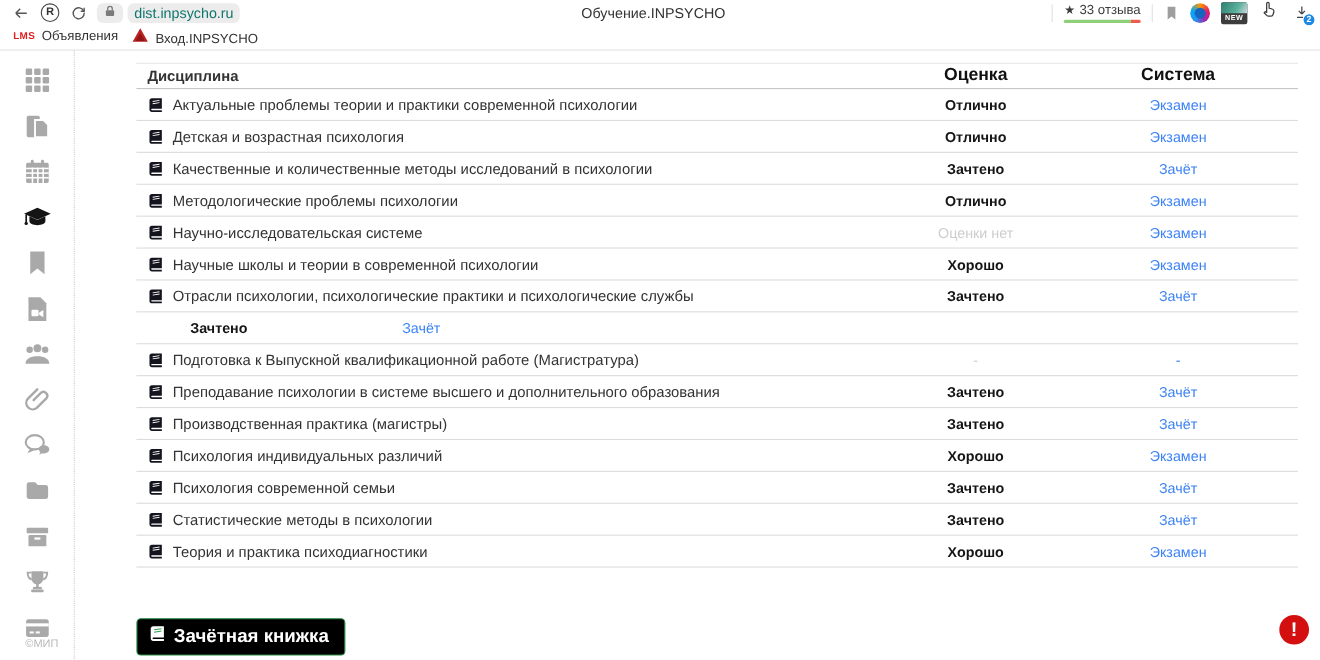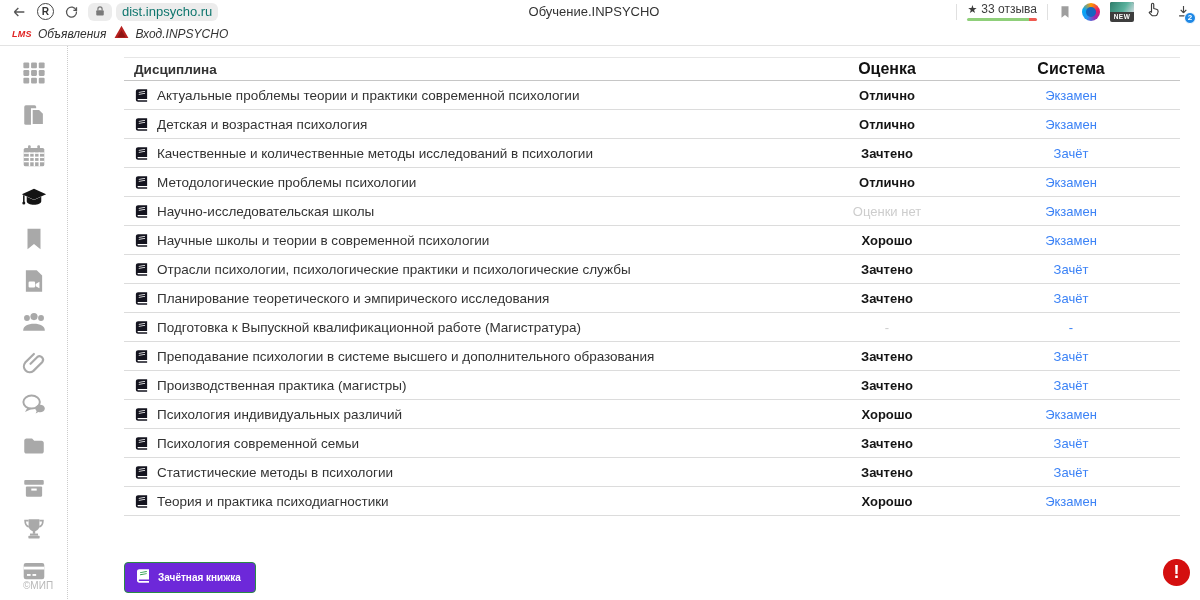--- a/index.html
+++ b/index.html
@@ -36,22 +36,22 @@
     display:flex; flex-direction:column; }
   .new-ic .pic { height:10px; background:linear-gradient(120deg,#2e7d6b,#58b09c 60%,#cfd8dc); }
   .new-ic .lbl { flex:1; color:#fff; font-size:6.5px; font-weight:bold; text-align:center;
     letter-spacing:.5px; line-height:9px; }
   .dl-wrap { position:relative; width:22px; height:22px; display:flex; align-items:center;
     justify-content:center; }
   .dl-badge { position:absolute; right:-2px; bottom:-1px; width:12px; height:12px;
     background:#1e88e5; color:#fff; border-radius:50%; font-size:8px; font-weight:bold;
     display:flex; align-items:center; justify-content:center; border:1px solid #fff; }
 
-  .bookmarks-bar { height:23px; display:flex; align-items:center; gap:0; padding:0 8px;
-    border-bottom:1px solid #e3e3e3; background:#fff;font-style:italic; }
+  .bookmarks-bar { height:23px; display:flex; align-items:flex-start; gap:5px; padding:0 8px;
+    border-bottom:1px solid #e3e3e3; background:#fff; }
   .lms-logo { color:#e02020; font-weight:bold; font-size:9px; letter-spacing:.3px; }
   .bm-label { font-size:12px; color:#333; }
   .bm-item { display:flex; align-items:center; gap:6px; padding:2px 4px; border-radius:3px; }
 
   
   .content { height:553px; display:flex; position:relative; }
   .sidebar { width:68px; flex:0 0 68px; border-right:1px dotted #ccc; display:flex;
     flex-direction:column; align-items:center; padding-top:14px; position:relative; }
   .side-ic { width:27px; height:27px; color:#a9a9a9; margin-bottom:15px; display:flex;
     align-items:center; justify-content:center; cursor:pointer; }
@@ -69,22 +69,22 @@
     font-size:13.5px; color:#333; }
   .t-head .col-disc { padding-left:10px; }
   .col-grade { width:150px; text-align:center; font-size:13px; font-weight:bold; color:#151515; }
   .col-system { width:218px; text-align:center; font-size:13px; color:#3b82f6; }
   .t-head .col-grade, .t-head .col-system { font-size:16px; font-weight:bold; color:#111; }
   .col-grade.muted { color:#cdcdcd; font-weight:normal; }
   .book-ic { display:flex; color:#14141f; }
   .book-ic svg { width:15px; height:15px; }
 
   .gradebook-btn { margin-top:46px; margin-left:0; display:inline-flex; align-items:center;
-    gap:7px; background:#6d28d9; border:1px solid #288c44; color:#fff; font-weight:bold;
-    font-size:10px; padding:5px 14px 6px 10px; border-radius:4px; cursor:pointer;
+    gap:7px; background:#000000; border:1px solid #288c44; color:#fff; font-weight:bold;
+    font-size:17px; padding:5px 14px 6px 10px; border-radius:4px; cursor:pointer;
     font-family:"Liberation Sans", sans-serif; }
   .gradebook-btn svg { width:16px; height:16px; }
 
   .alert-badge { position:absolute; right:10px; bottom:13px; width:27px; height:27px;
     border-radius:50%; background:#d40f0f; color:#fff; display:flex; align-items:center;
     justify-content:center; font-weight:bold; font-size:18px; cursor:pointer; }
 </style>
 </head>
 <body>
 
@@ -361,21 +361,21 @@
             <div class="col-disc">
               <span class="book-ic">
                 <svg viewBox="0 0 24 24" fill="currentColor">
                   <path d="M6.5 2C4.6 2 3 3.4 3 5.2v13.6C3 20.6 4.6 22 6.5 22H21v-2.6H6.6c-.6 0-1.1-.5-1.1-1s.5-1 1.1-1H21V2z"></path>
                   <g fill="#fff">
                     <path d="M7.5 6.2l10-1.6.3 1.3-10 1.6z"></path>
                     <path d="M7.5 9.4l10-1.6.3 1.3-10 1.6z"></path>
                   </g>
                 </svg>
               </span>
-              <span>Научно-исследовательская школы</span>
+              <span>Научно-исследовательская системе</span>
             </div>
             <div class="col-grade grade muted">Оценки нет</div>
             <div class="col-system">Экзамен</div>
           </div>
 
           <div class="t-row">
             <div class="col-disc">
               <span class="book-ic">
                 <svg viewBox="0 0 24 24" fill="currentColor">
                   <path d="M6.5 2C4.6 2 3 3.4 3 5.2v13.6C3 20.6 4.6 22 6.5 22H21v-2.6H6.6c-.6 0-1.1-.5-1.1-1s.5-1 1.1-1H21V2z"></path>
@@ -402,32 +402,20 @@
                   </g>
                 </svg>
               </span>
               <span>Отрасли психологии, психологические практики и психологические службы</span>
             </div>
             <div class="col-grade grade">Зачтено</div>
             <div class="col-system">Зачёт</div>
           </div>
 
           <div class="t-row">
-            <div class="col-disc">
-              <span class="book-ic">
-                <svg viewBox="0 0 24 24" fill="currentColor">
-                  <path d="M6.5 2C4.6 2 3 3.4 3 5.2v13.6C3 20.6 4.6 22 6.5 22H21v-2.6H6.6c-.6 0-1.1-.5-1.1-1s.5-1 1.1-1H21V2z"></path>
-                  <g fill="#fff">
-                    <path d="M7.5 6.2l10-1.6.3 1.3-10 1.6z"></path>
-                    <path d="M7.5 9.4l10-1.6.3 1.3-10 1.6z"></path>
-                  </g>
-                </svg>
-              </span>
-              <span>Планирование теоретического и эмпирического исследования</span>
-            </div>
             <div class="col-grade grade">Зачтено</div>
             <div class="col-system">Зачёт</div>
           </div>
 
           <div class="t-row">
             <div class="col-disc">
               <span class="book-ic">
                 <svg viewBox="0 0 24 24" fill="currentColor">
                   <path d="M6.5 2C4.6 2 3 3.4 3 5.2v13.6C3 20.6 4.6 22 6.5 22H21v-2.6H6.6c-.6 0-1.1-.5-1.1-1s.5-1 1.1-1H21V2z"></path>
                   <g fill="#fff">

